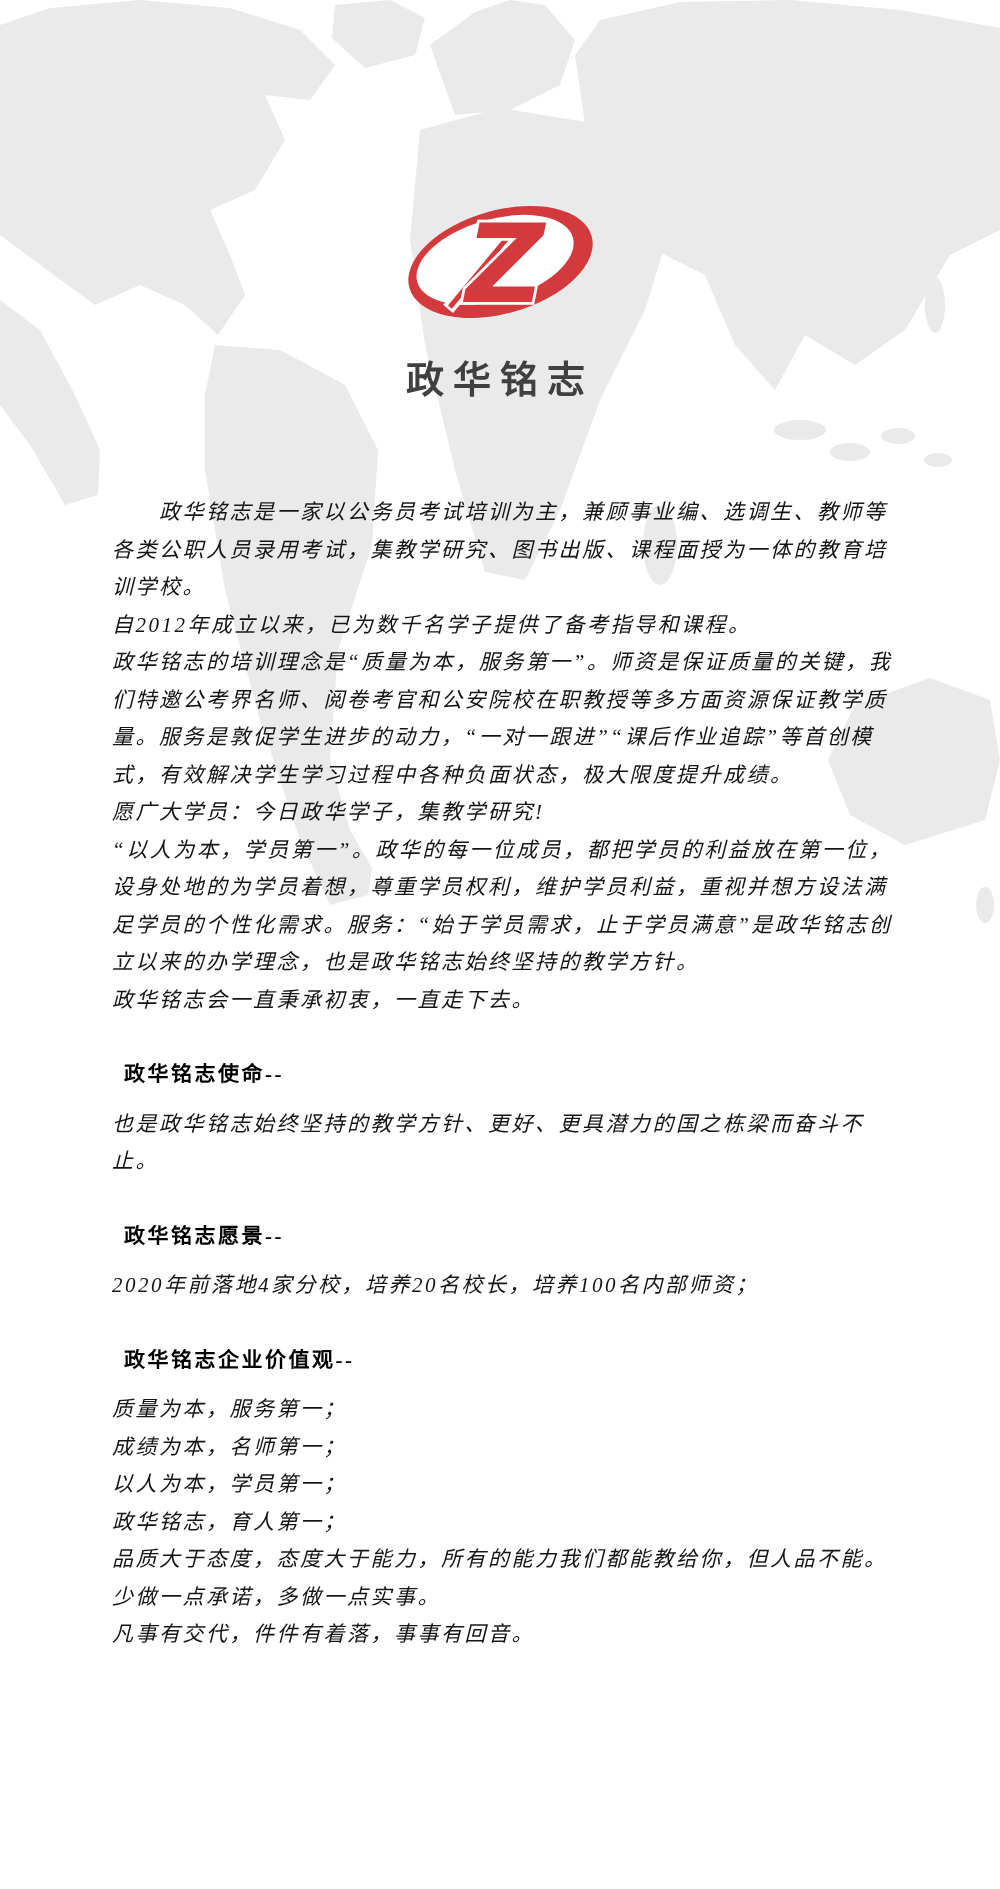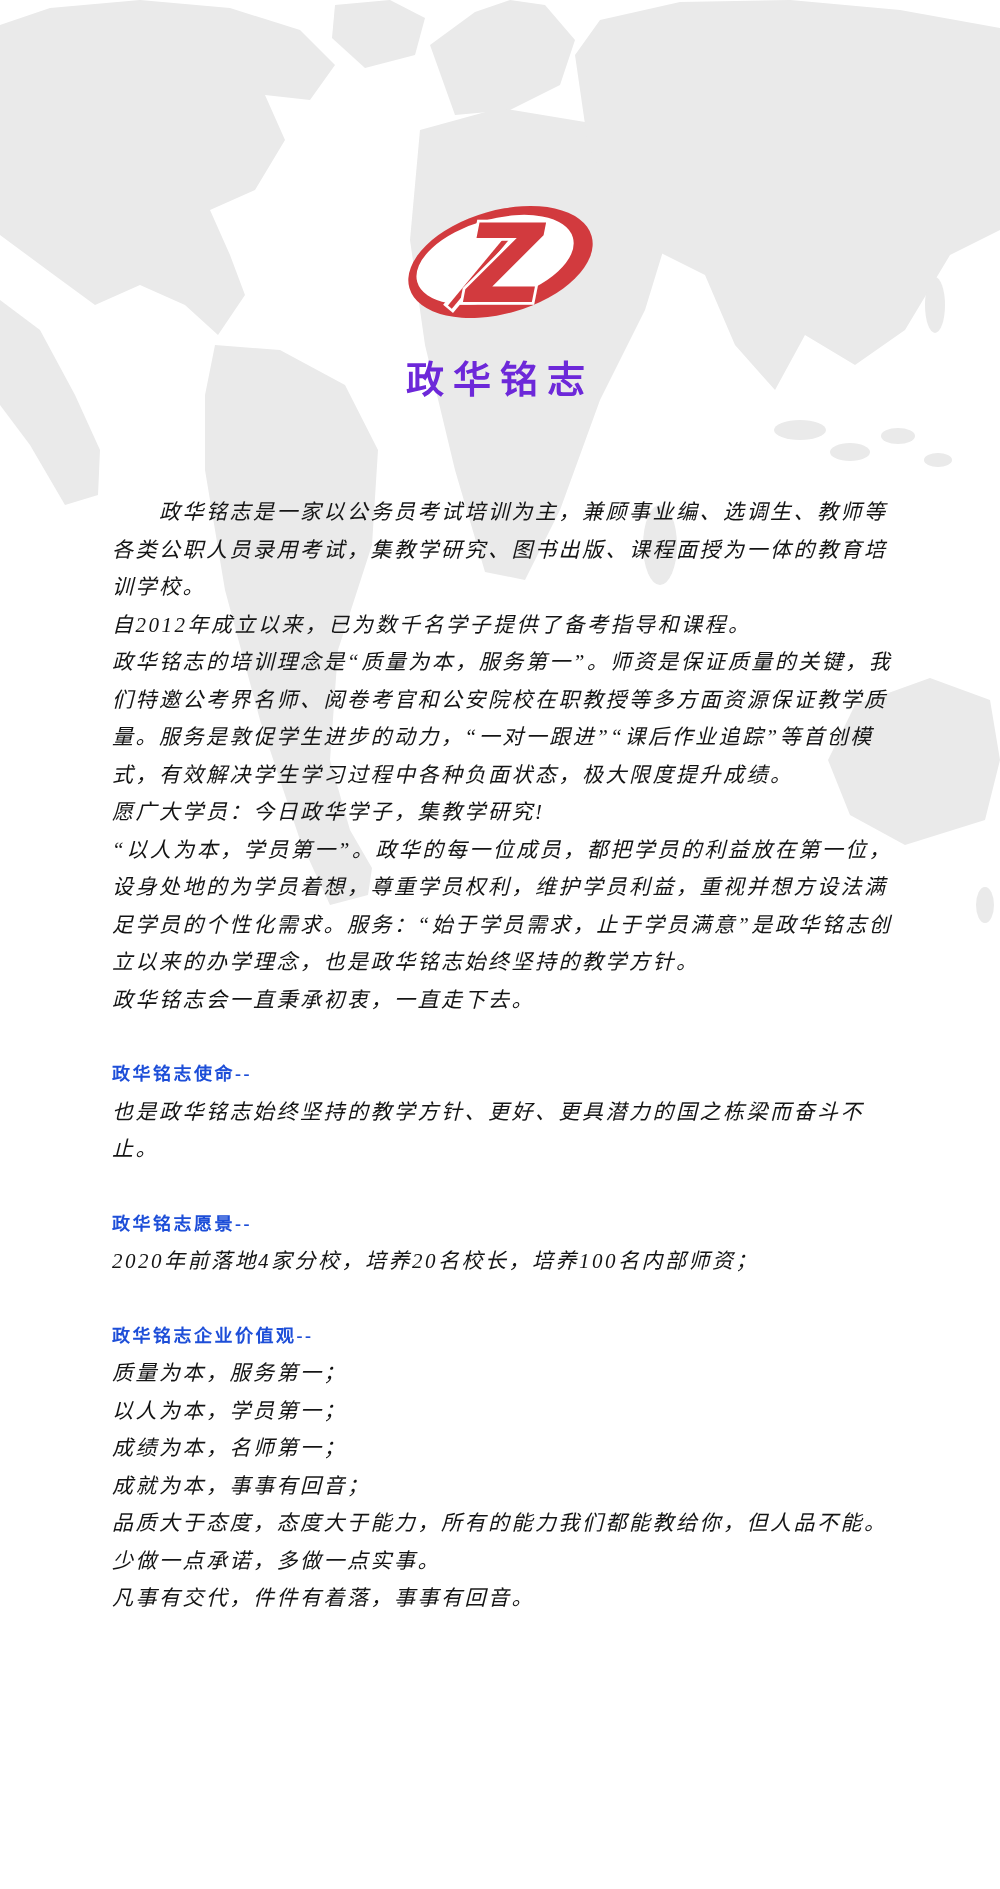--- a/index.html
+++ b/index.html
@@ -27,42 +27,42 @@
     padding-top:193px;
     text-align:center;
   }
   .logo-wrap{display:inline-block;line-height:0;}
   .logo-svg{width:215px;height:138px;}
   .brand-name{
     margin-top:14px;
     font-size:38px;
     font-weight:700;
     letter-spacing:9px;
-    color:#6d28d9;
+    color:#404040;
     font-family:"Liberation Sans","DejaVu Sans",sans-serif;
   }
   
   .content{
     position:relative;
     z-index:1;
     margin:90px 105px 0 112px;
     color:#141414;
     font-size:21px;
     line-height:37.5px;
     letter-spacing:2.5px;
     text-align:left;
   }
   .content p{margin:0;font-style:italic;}
   .content section{margin-top:37px;}
   .content h3{
-    margin:0;
-    font-size:18px;
+    margin:12px;
+    font-size:21px;
     line-height:37.5px;
     font-weight:700;
-    color:#1d4ed8;
+    color:#000000;
     letter-spacing:2.5px;
   }
 </style>
 </head>
 <body>
 
 <div class="page">
 
   <svg class="map-watermark" viewBox="0 0 1000 1010" aria-hidden="true">
     <g fill="#eaeaea" stroke="none">
@@ -124,22 +124,22 @@
     </section>
 
     <section>
       <h3>政华铭志愿景--</h3>
       <p>2020年前落地4家分校，培养20名校长，培养100名内部师资；</p>
     </section>
 
     <section>
       <h3>政华铭志企业价值观--</h3>
       <p>质量为本，服务第一；</p>
+      <p>成绩为本，名师第一；</p>
       <p>以人为本，学员第一；</p>
-      <p>成绩为本，名师第一；</p>
-      <p>成就为本，事事有回音；</p>
+      <p>政华铭志，育人第一；</p>
       <p>品质大于态度，态度大于能力，所有的能力我们都能教给你，但人品不能。</p>
       <p>少做一点承诺，多做一点实事。</p>
       <p>凡事有交代，件件有着落，事事有回音。</p>
     </section>
   </main>
 
 </div>
 
 </body></html>

